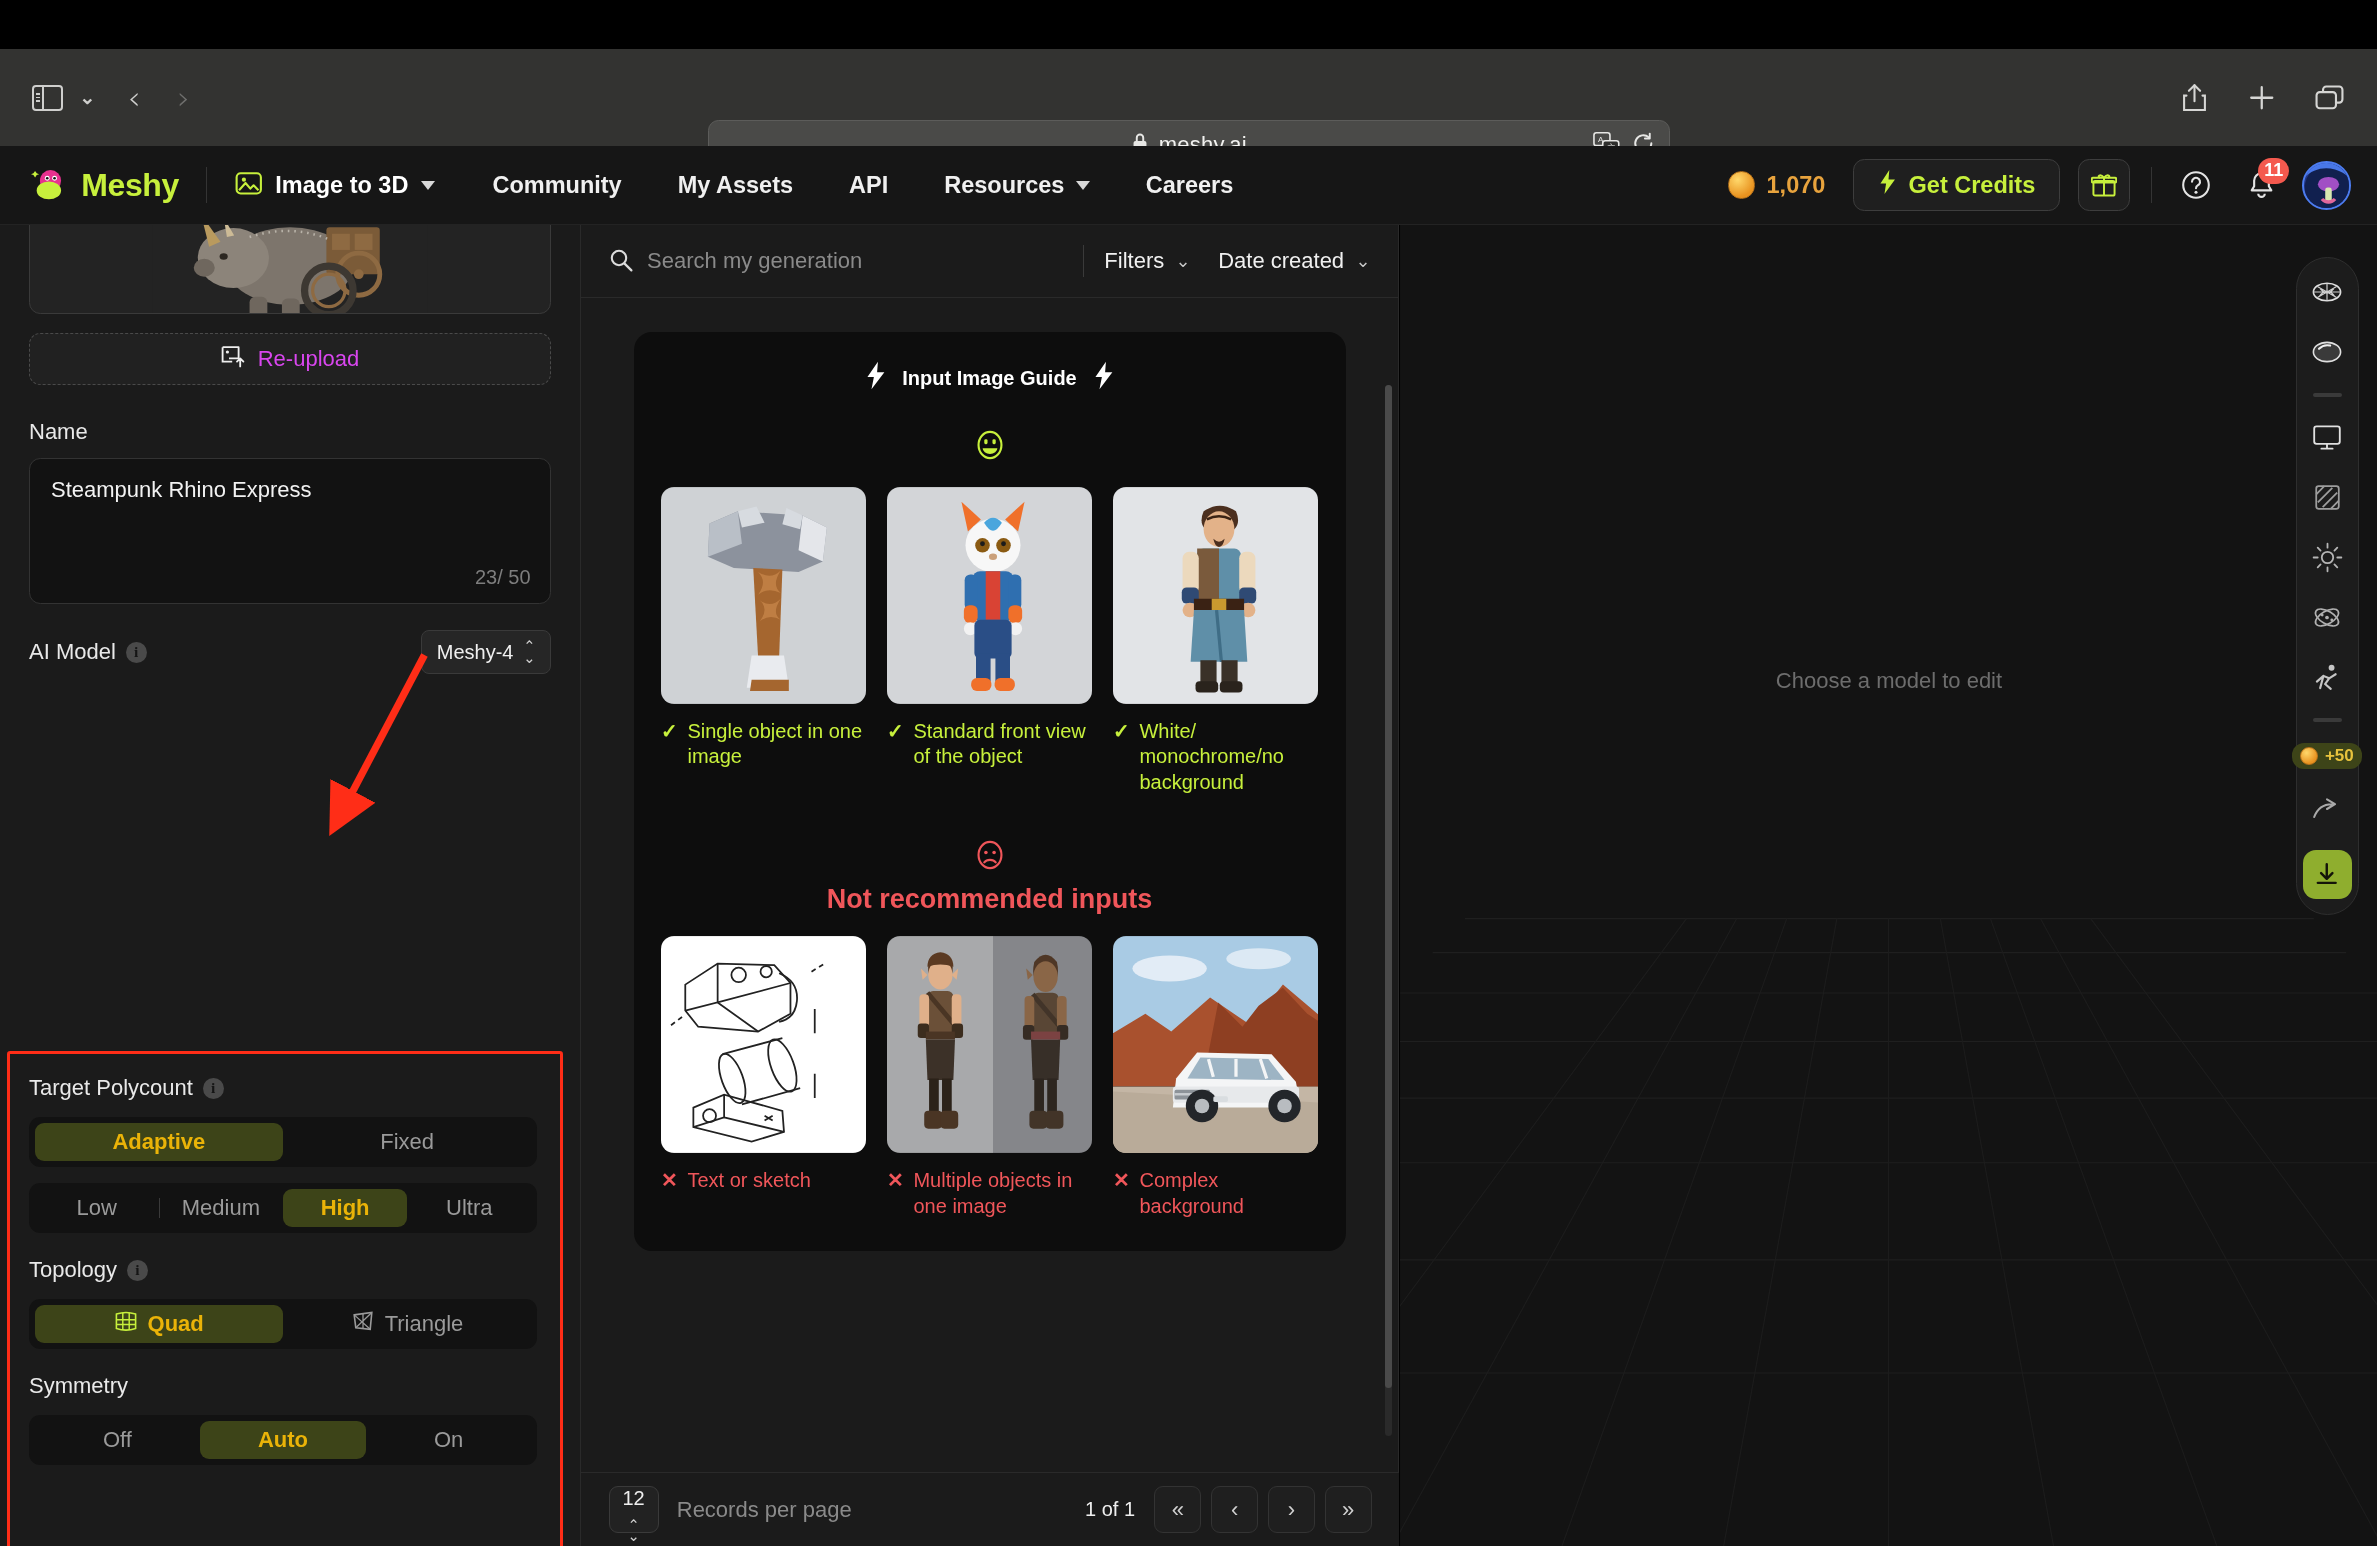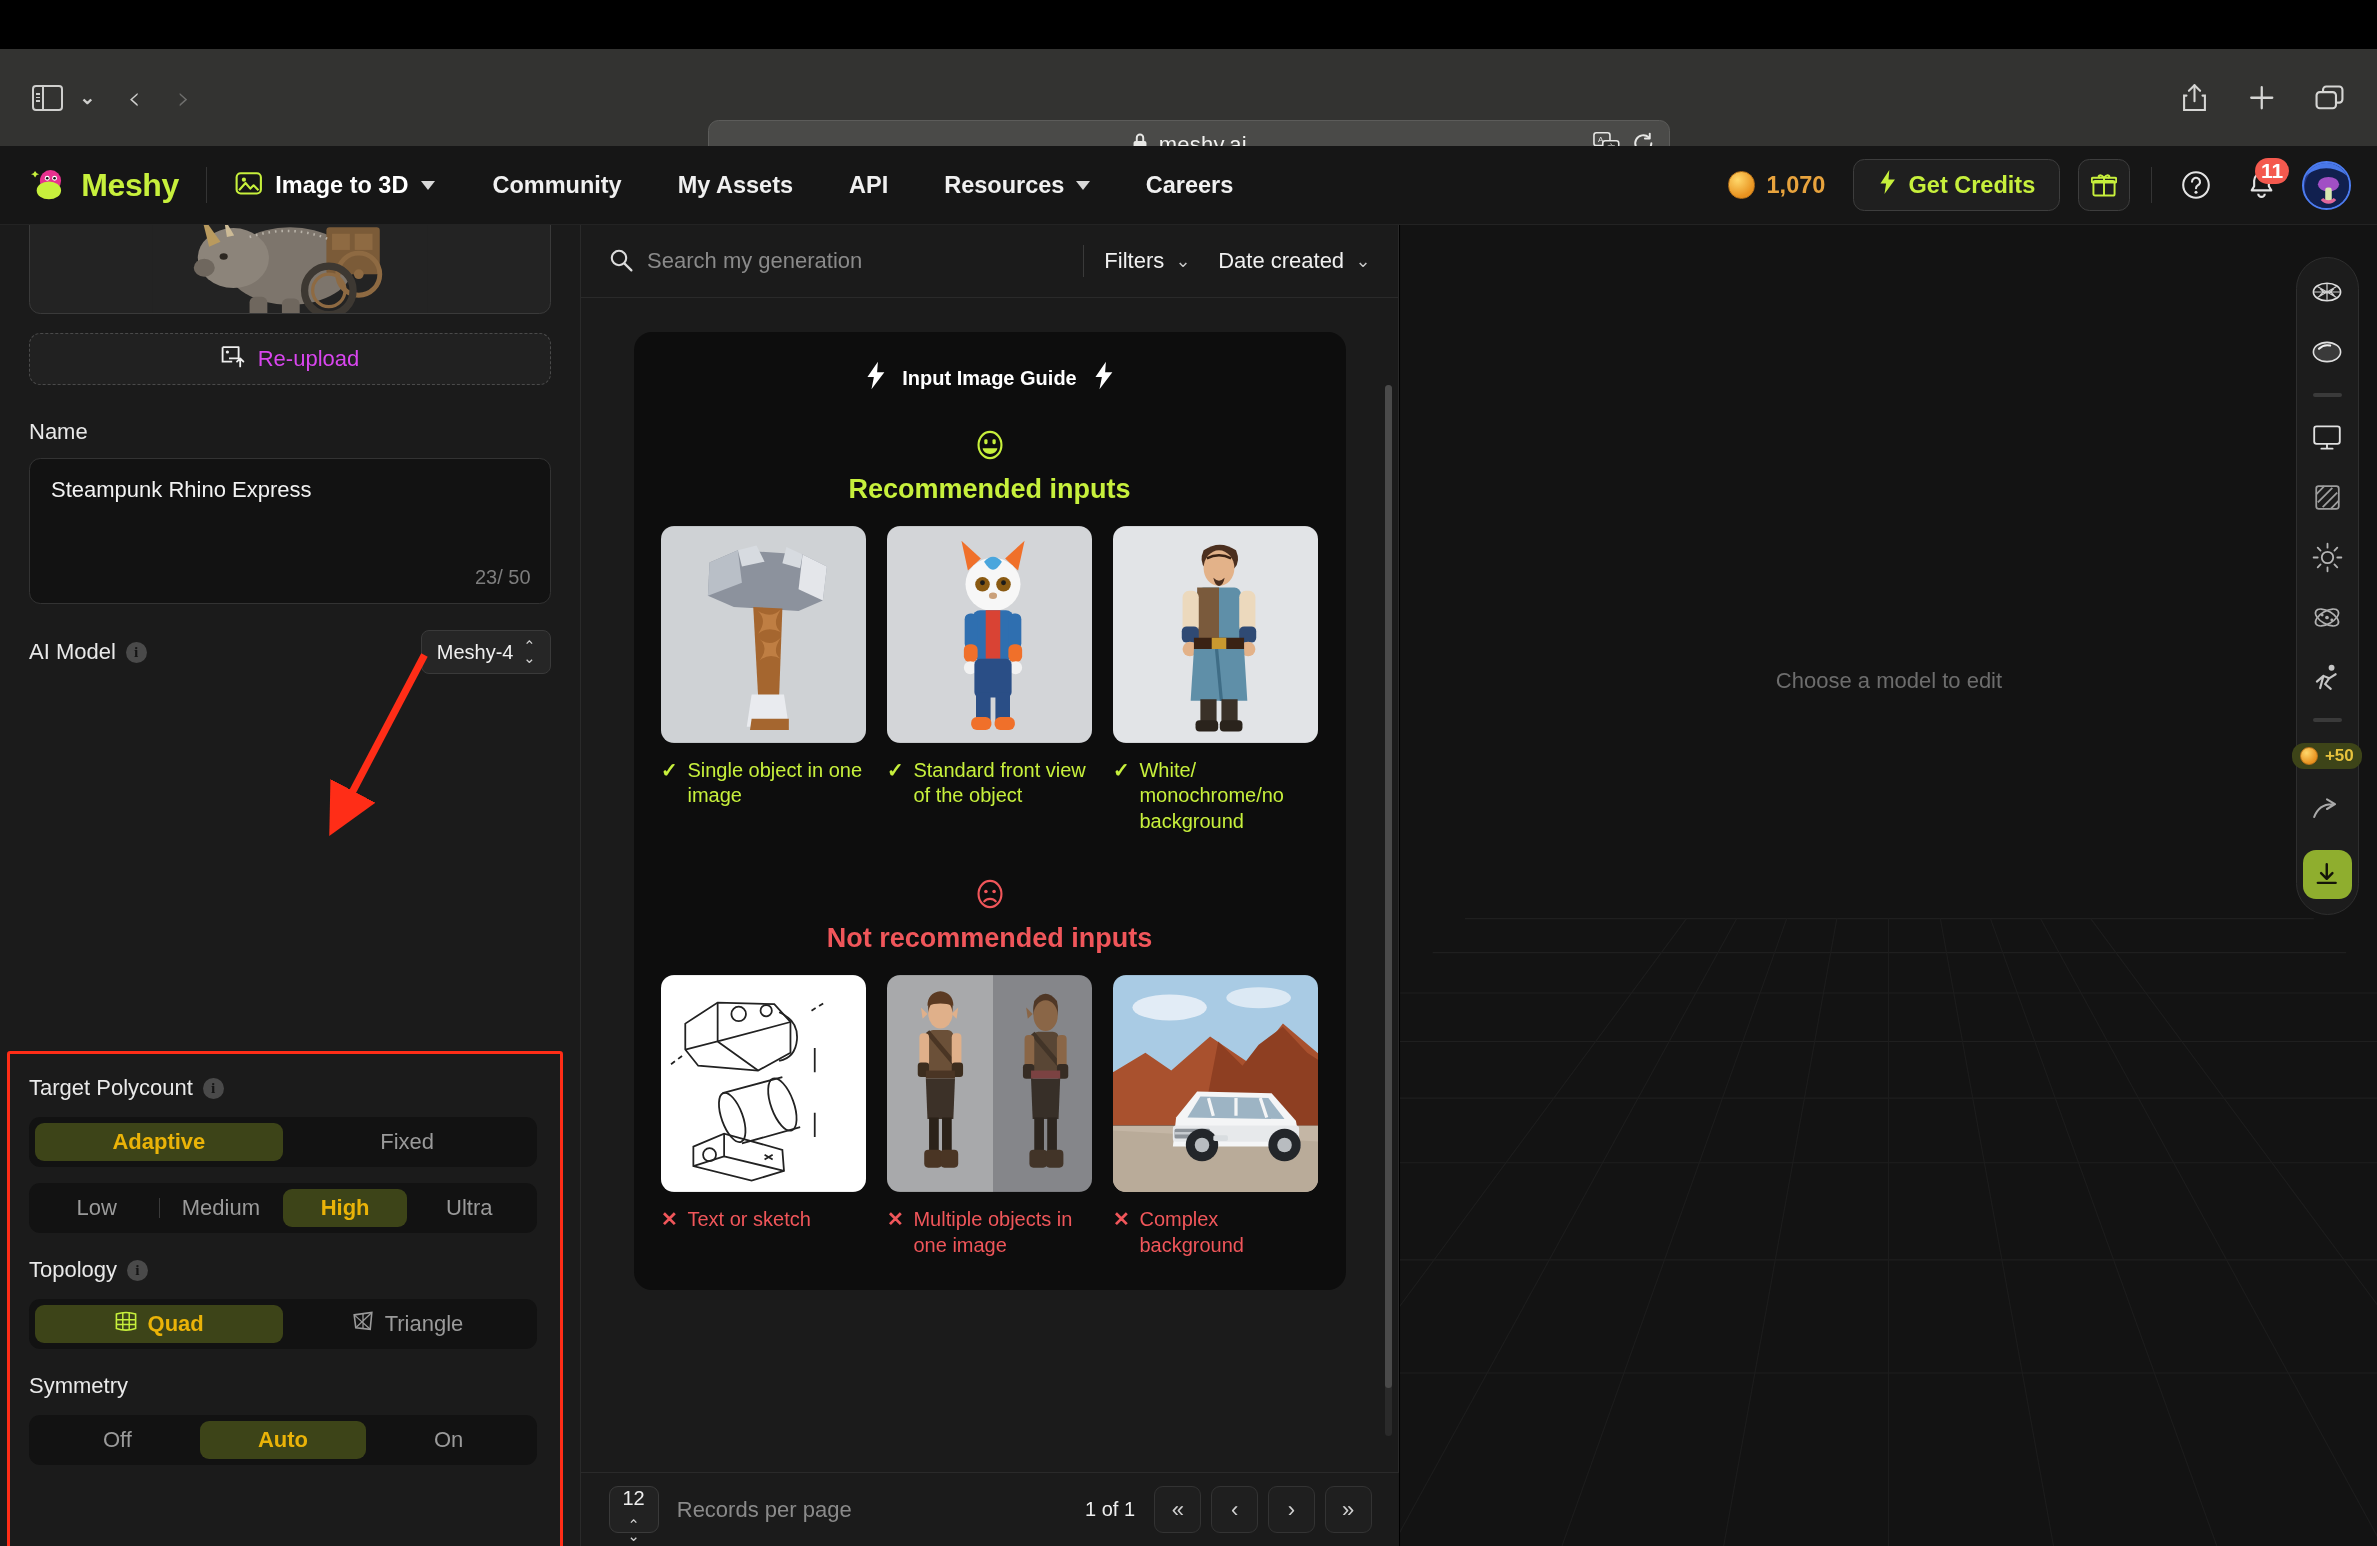--- a/index.html
+++ b/index.html
@@ -57,21 +57,21 @@
   .coin-glyph { width:27.5px;height:27.5px;border-radius:50%;background:radial-gradient(circle at 35% 30%, #ffd86b, #e8921f 70%); border:1.6px solid #b9731a;}
   .coins .num { color:#e8a33d; font-size:23.5px; font-weight:700;}
   .btn-credits {
     display:flex; align-items:center; gap:11.3px; height:52px; padding:0 24px;
     border:0.8px solid #3d3d3d; border-radius:11.3px; background:#1f1f1f;
     color:#c7f03c; font-size:23.5px; font-weight:700;
   }
   .btn-gift { width:52px;height:52px;border:0.8px solid #3d3d3d;border-radius:11.3px;background:#1f1f1f;display:flex;align-items:center;justify-content:center;margin-left:18px;}
   .hdr-sep { width:0.8px;height:36px;background:#343434;margin:0 21px;}
   .icon-btn { width:45px;height:45px;display:flex;align-items:center;justify-content:center;position:relative;}
-  .badge { position:absolute; top:-4.9px; right:-4.9px; background:#f4594e; color:#fff; font-size:21px; font-weight:700;
+  .badge { position:absolute; top:-4.9px; right:-4.9px; background:#f4594e; color:#fff; font-size:18px; font-weight:700;
            border-radius:16px; min-width:26px; height:26px; display:flex;align-items:center;justify-content:center; padding:0 5.7px;}
   .avatar { width:49px;height:49px;border-radius:50%; margin-left:18px;
             background: radial-gradient(circle at 50% 30%, #3a5fd6, #1d2a6e 70%);
             border:2.4px solid #4c7cf0; position:relative; overflow:hidden; }
 
   
   .left-panel {
     position:absolute; left:0; top:225px; width:581px; height:1321px;
     background:#1b1b1b; border-right:0.8px solid #2a2a2a; overflow:hidden;
   }
@@ -516,21 +516,20 @@
         <div class="emoji-row">
           <span class="face">
             <svg width="36" height="36" viewBox="0 0 44 44">
                 <ellipse cx="22" cy="22" rx="14" ry="16" stroke="#c7f03c" stroke-width="2.6" fill="none"></ellipse>
                 <rect x="15" y="15" width="4" height="6" rx="1.6" fill="#c7f03c"></rect>
                 <rect x="25" y="15" width="4" height="6" rx="1.6" fill="#c7f03c"></rect>
                 <path d="M13 26a9 7 0 0018 0z" fill="#c7f03c"></path>
               </svg>
           </span>
         </div>
-        <div class="sec-head good">Recommended inputs</div>
 
         <div class="thumbs">
           <div class="thumb">
             <svg width="212" height="217" viewBox="0 0 262 268">
               <rect width="262" height="268" fill="#cfd2d5"></rect>
               <g>
                 <path d="M60 45 L95 30 L175 35 L205 50 L200 92 L170 105 L90 100 L58 86 Z" fill="#8c929d"></path>
                 <path d="M60 45 L95 30 L100 70 L58 86 Z" fill="#b9bfc7"></path>
                 <path d="M175 35 L205 50 L200 92 L170 78 Z" fill="#e4e6ea"></path>
                 <path d="M95 30 L118 24 L128 44 L100 50Z" fill="#d7dbe0"></path>

